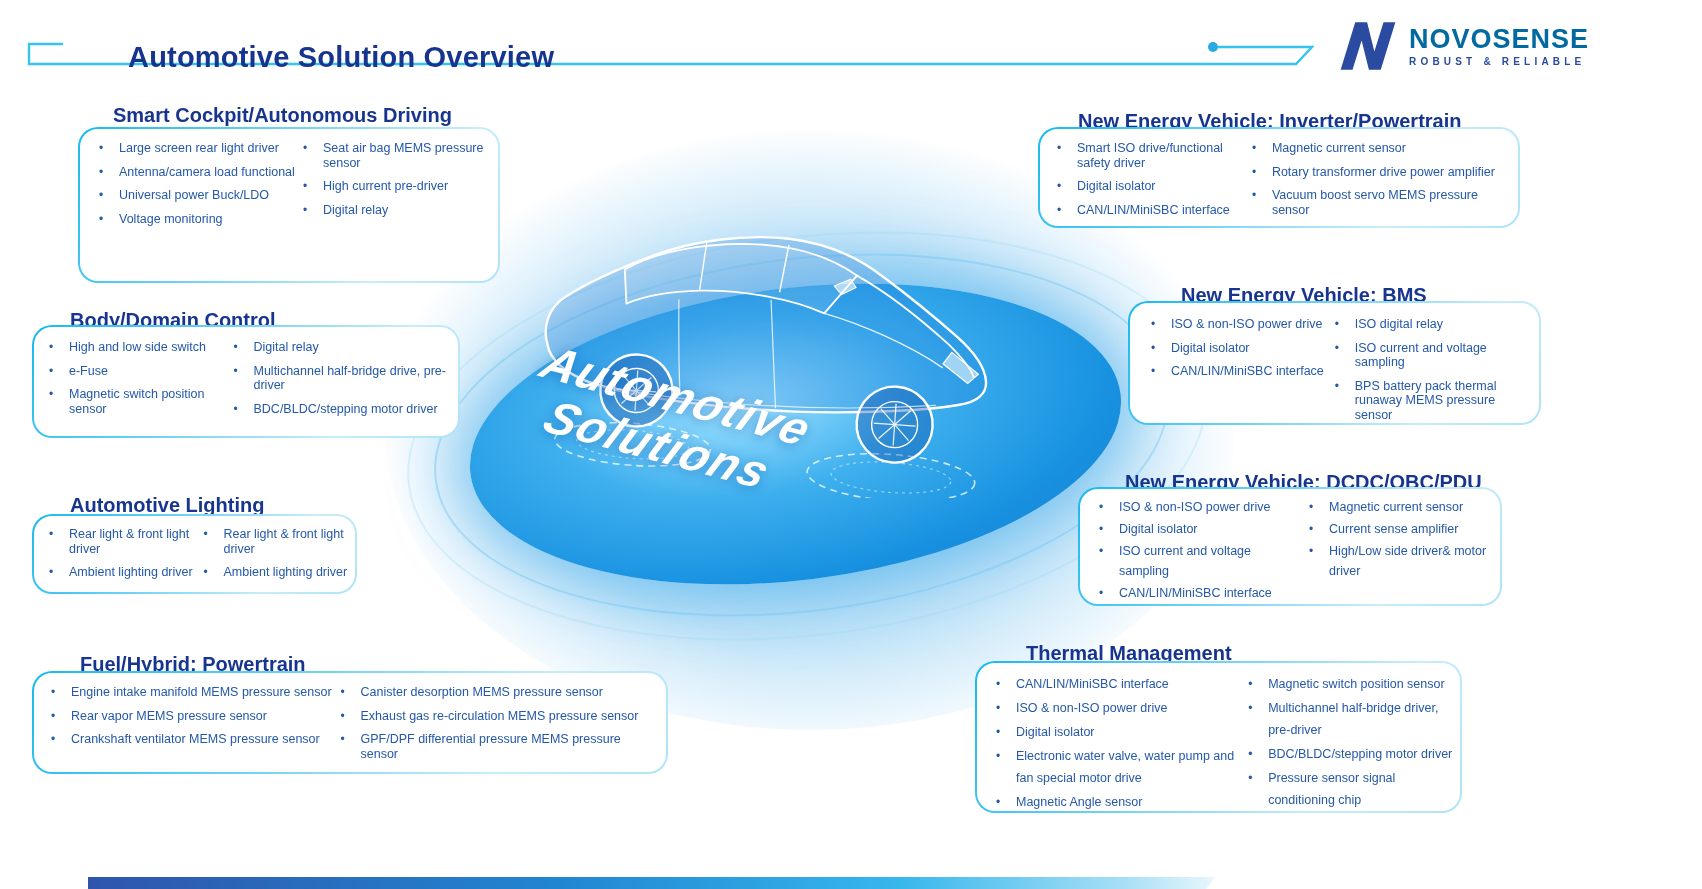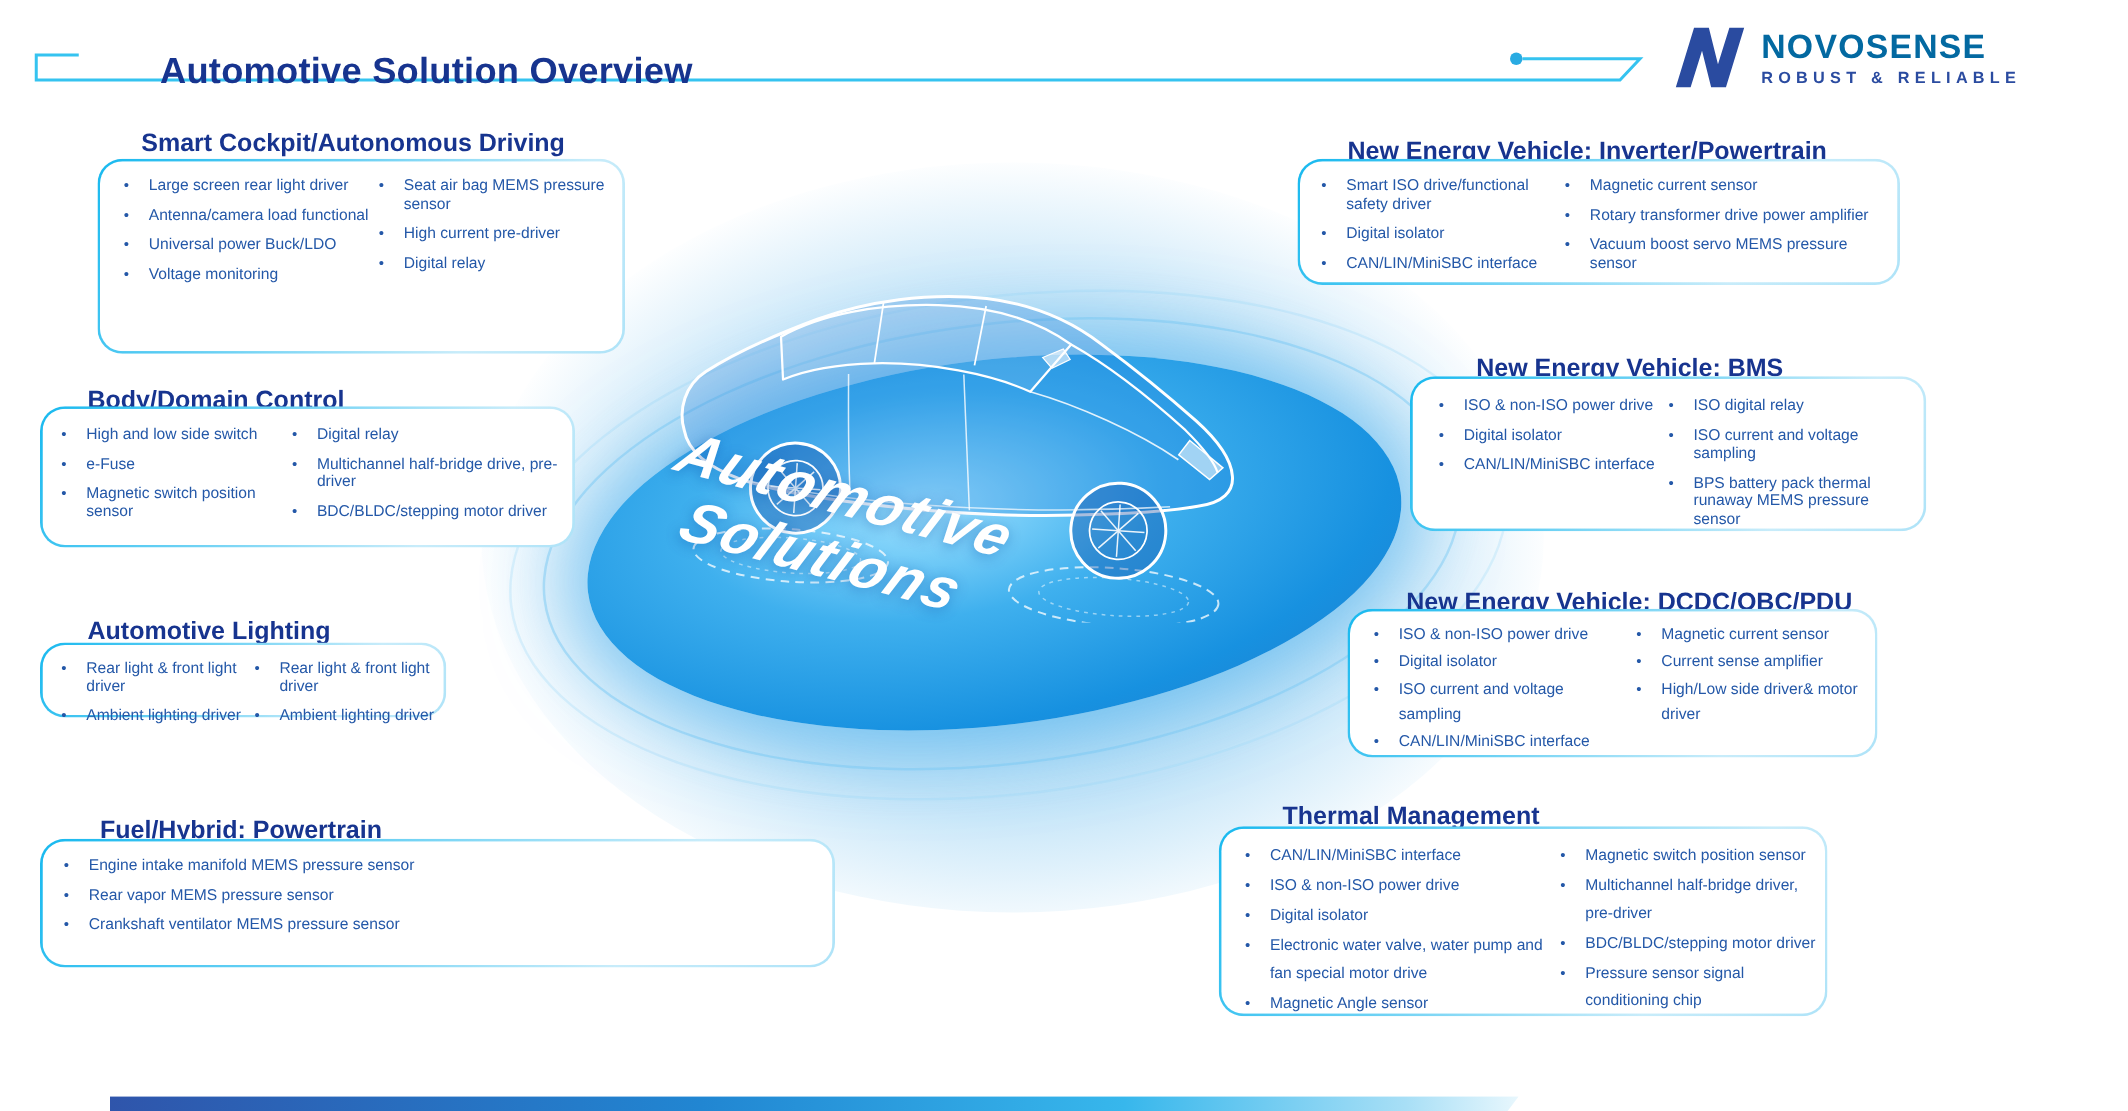--- a/index.html
+++ b/index.html
@@ -7,39 +7,39 @@
         font-family:"Liberation Sans",sans-serif;}
 
   
   .page-title{position:absolute;left:128px;top:22px;font-size:29px;font-weight:bold;
               color:#17348f;letter-spacing:.2px;white-space:nowrap;}
   .header-deco{position:absolute;left:0;top:0;width:1702px;height:80px;pointer-events:none;}
   .logo{position:absolute;left:1337px;top:18px;display:flex;align-items:center;gap:10px;}
   .logo-mark{width:62px;height:56px;flex:0 0 auto;}
   .logo-text{display:flex;flex-direction:column;justify-content:center;}
   .logo-name{font-size:27px;font-weight:bold;color:#0369a1;letter-spacing:1px;line-height:1;}
-  .logo-tag{font-size:13px;font-weight:bold;color:#2a4ba0;letter-spacing:4.2px;margin-top:4px;line-height:1;}
+  .logo-tag{font-size:10px;font-weight:bold;color:#2a4ba0;letter-spacing:4.2px;margin-top:4px;line-height:1;}
 
   
   .sec-title{position:absolute;font-size:20px;font-weight:bold;color:#17348f;white-space:nowrap;}
 
   
   .box{position:absolute;box-sizing:border-box;border:2px solid transparent;border-radius:20px;
        background:linear-gradient(#fff,#fff) padding-box,
                   linear-gradient(125deg,#18b9ef 0%,#6fd2f4 40%,#c8ecfa 75%,#aee3f8 100%) border-box;
        display:grid;}
   .box ul{list-style:none;margin:0;padding:0;color:#2458a8;font-size:12.5px;}
   .box li{position:relative;padding-left:27px;}
   .box li::before{content:"\2022";position:absolute;left:7px;top:0;font-size:12px;color:#2458a8;}
   .tight li{line-height:14.5px;margin-bottom:9px;}
   .loose li{margin-bottom:2px;}
 
   .b1{left:78px; top:127px;width:422px;height:156px;grid-template-columns:51% 49%;padding:12px 6px 4px 12px;}
   .b2{left:32px; top:325px;width:428px;height:113px;grid-template-columns:45% 55%;padding:13px 6px 4px 8px;}
-  .b3{left:32px; top:514px;width:325px;height:60px; grid-template-columns:50% 50%;padding:11px 4px 4px 8px;}
+  .b3{left:32px; top:514px;width:325px;height:80px; grid-template-columns:50% 50%;padding:11px 4px 4px 8px;}
   .b4{left:32px; top:671px;width:636px;height:103px;grid-template-columns:47% 53%;padding:12px 6px 20px 10px;}
   .b5{left:1038px;top:127px;width:482px;height:101px;grid-template-columns:42% 58%;padding:12px 4px 4px 10px;}
   .b6{left:1128px;top:301px;width:413px;height:124px;grid-template-columns:47% 53%;padding:14px 4px 4px 14px;}
   .b7{left:1078px;top:487px;width:424px;height:119px;grid-template-columns:52% 48%;padding:8px 4px 4px 12px;}
   .b7 li{line-height:20px;}
   .b8{left:975px; top:661px;width:487px;height:152px;grid-template-columns:54% 46%;padding:10px 4px 4px 12px;}
   .b8 li{line-height:22px;}
 
   
   .stage{position:absolute;left:0;top:0;width:1702px;height:889px;pointer-events:none;}
@@ -183,20 +183,25 @@
       </ul>
   </div>
 
   <h2 class="sec-title" style="left:80px;top:636px;">Fuel/Hybrid: Powertrain</h2>
   <div class="box tight b4">
     <ul>
         <li>Engine intake manifold MEMS pressure sensor</li>
         <li>Rear vapor MEMS pressure sensor</li>
         <li>Crankshaft ventilator MEMS pressure sensor</li>
       </ul>
+    <ul>
+        <li>Canister desorption MEMS pressure sensor</li>
+        <li>Exhaust gas re-circulation MEMS pressure sensor</li>
+        <li>GPF/DPF differential pressure MEMS pressure sensor</li>
+      </ul>
   </div>
 
   <h2 class="sec-title" style="left:1078px;top:93px;">New Energy Vehicle: Inverter/Powertrain</h2>
   <div class="box tight b5">
     <ul>
         <li>Smart ISO drive/functional safety driver</li>
         <li>Digital isolator</li>
         <li>CAN/LIN/MiniSBC interface</li>
       </ul>
     <ul>

